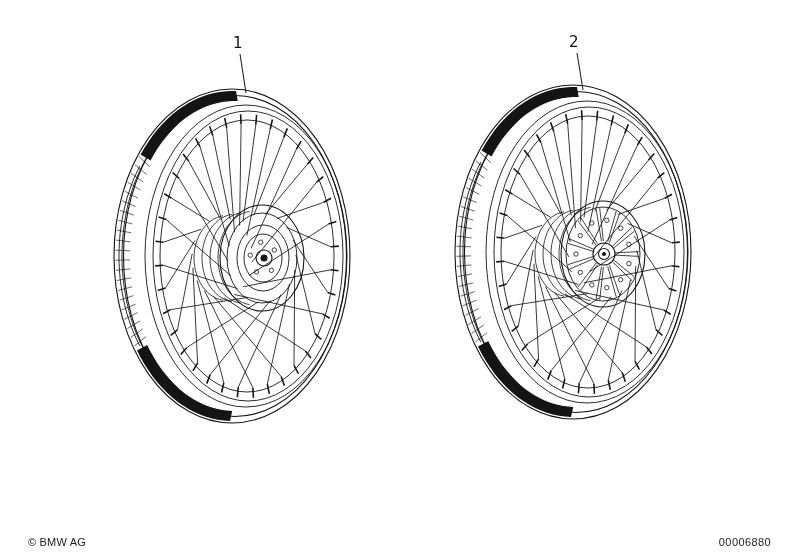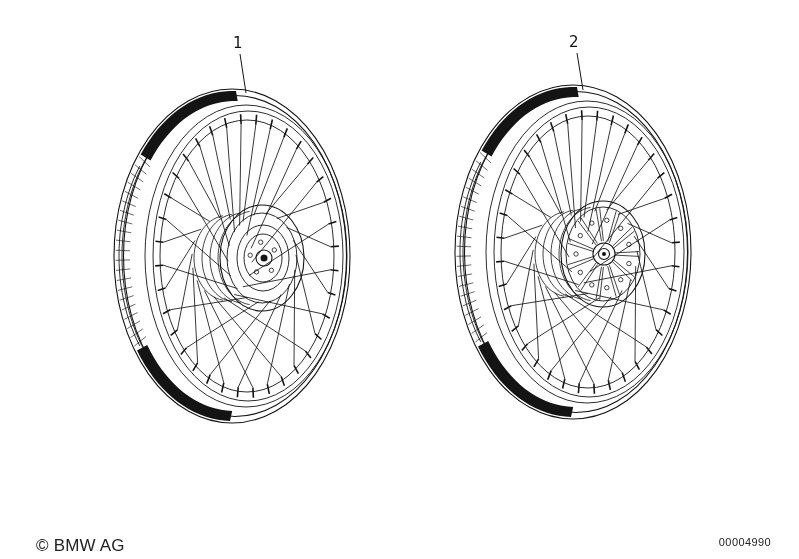--- a/index.html
+++ b/index.html
@@ -26,23 +26,23 @@
     font-family: "DejaVu Sans", sans-serif;
     font-size: 15px;
     color: #111;
     line-height: 1;
     user-select: none;
   }
   .callout-1 { left: 233px; top: 36px; }
   .callout-2 { left: 569px; top: 35px; }
   .footer-left {
     position: absolute;
-    left: 36px;
+    left: 28px;
     top: 536px;
-    font-size: 17px;
+    font-size: 11px;
     color: #222;
     letter-spacing: 0.2px;
     text-align: right;
   }
   .footer-right {
     position: absolute;
     right: 28px;
     top: 536px;
     font-size: 11px;
     color: #222;
@@ -325,15 +325,15 @@
         <line x1="577" y1="53" x2="583" y2="90"></line>
       </g>
     </svg>
 
   <span class="callout callout-1">1</span>
 
   <span class="callout callout-2">2</span>
 
   <span class="footer-left">© BMW AG</span>
 
-  <span class="footer-right">00004990</span>
+  <span class="footer-right">00006880</span>
 
 </div>
 
 </body></html>

